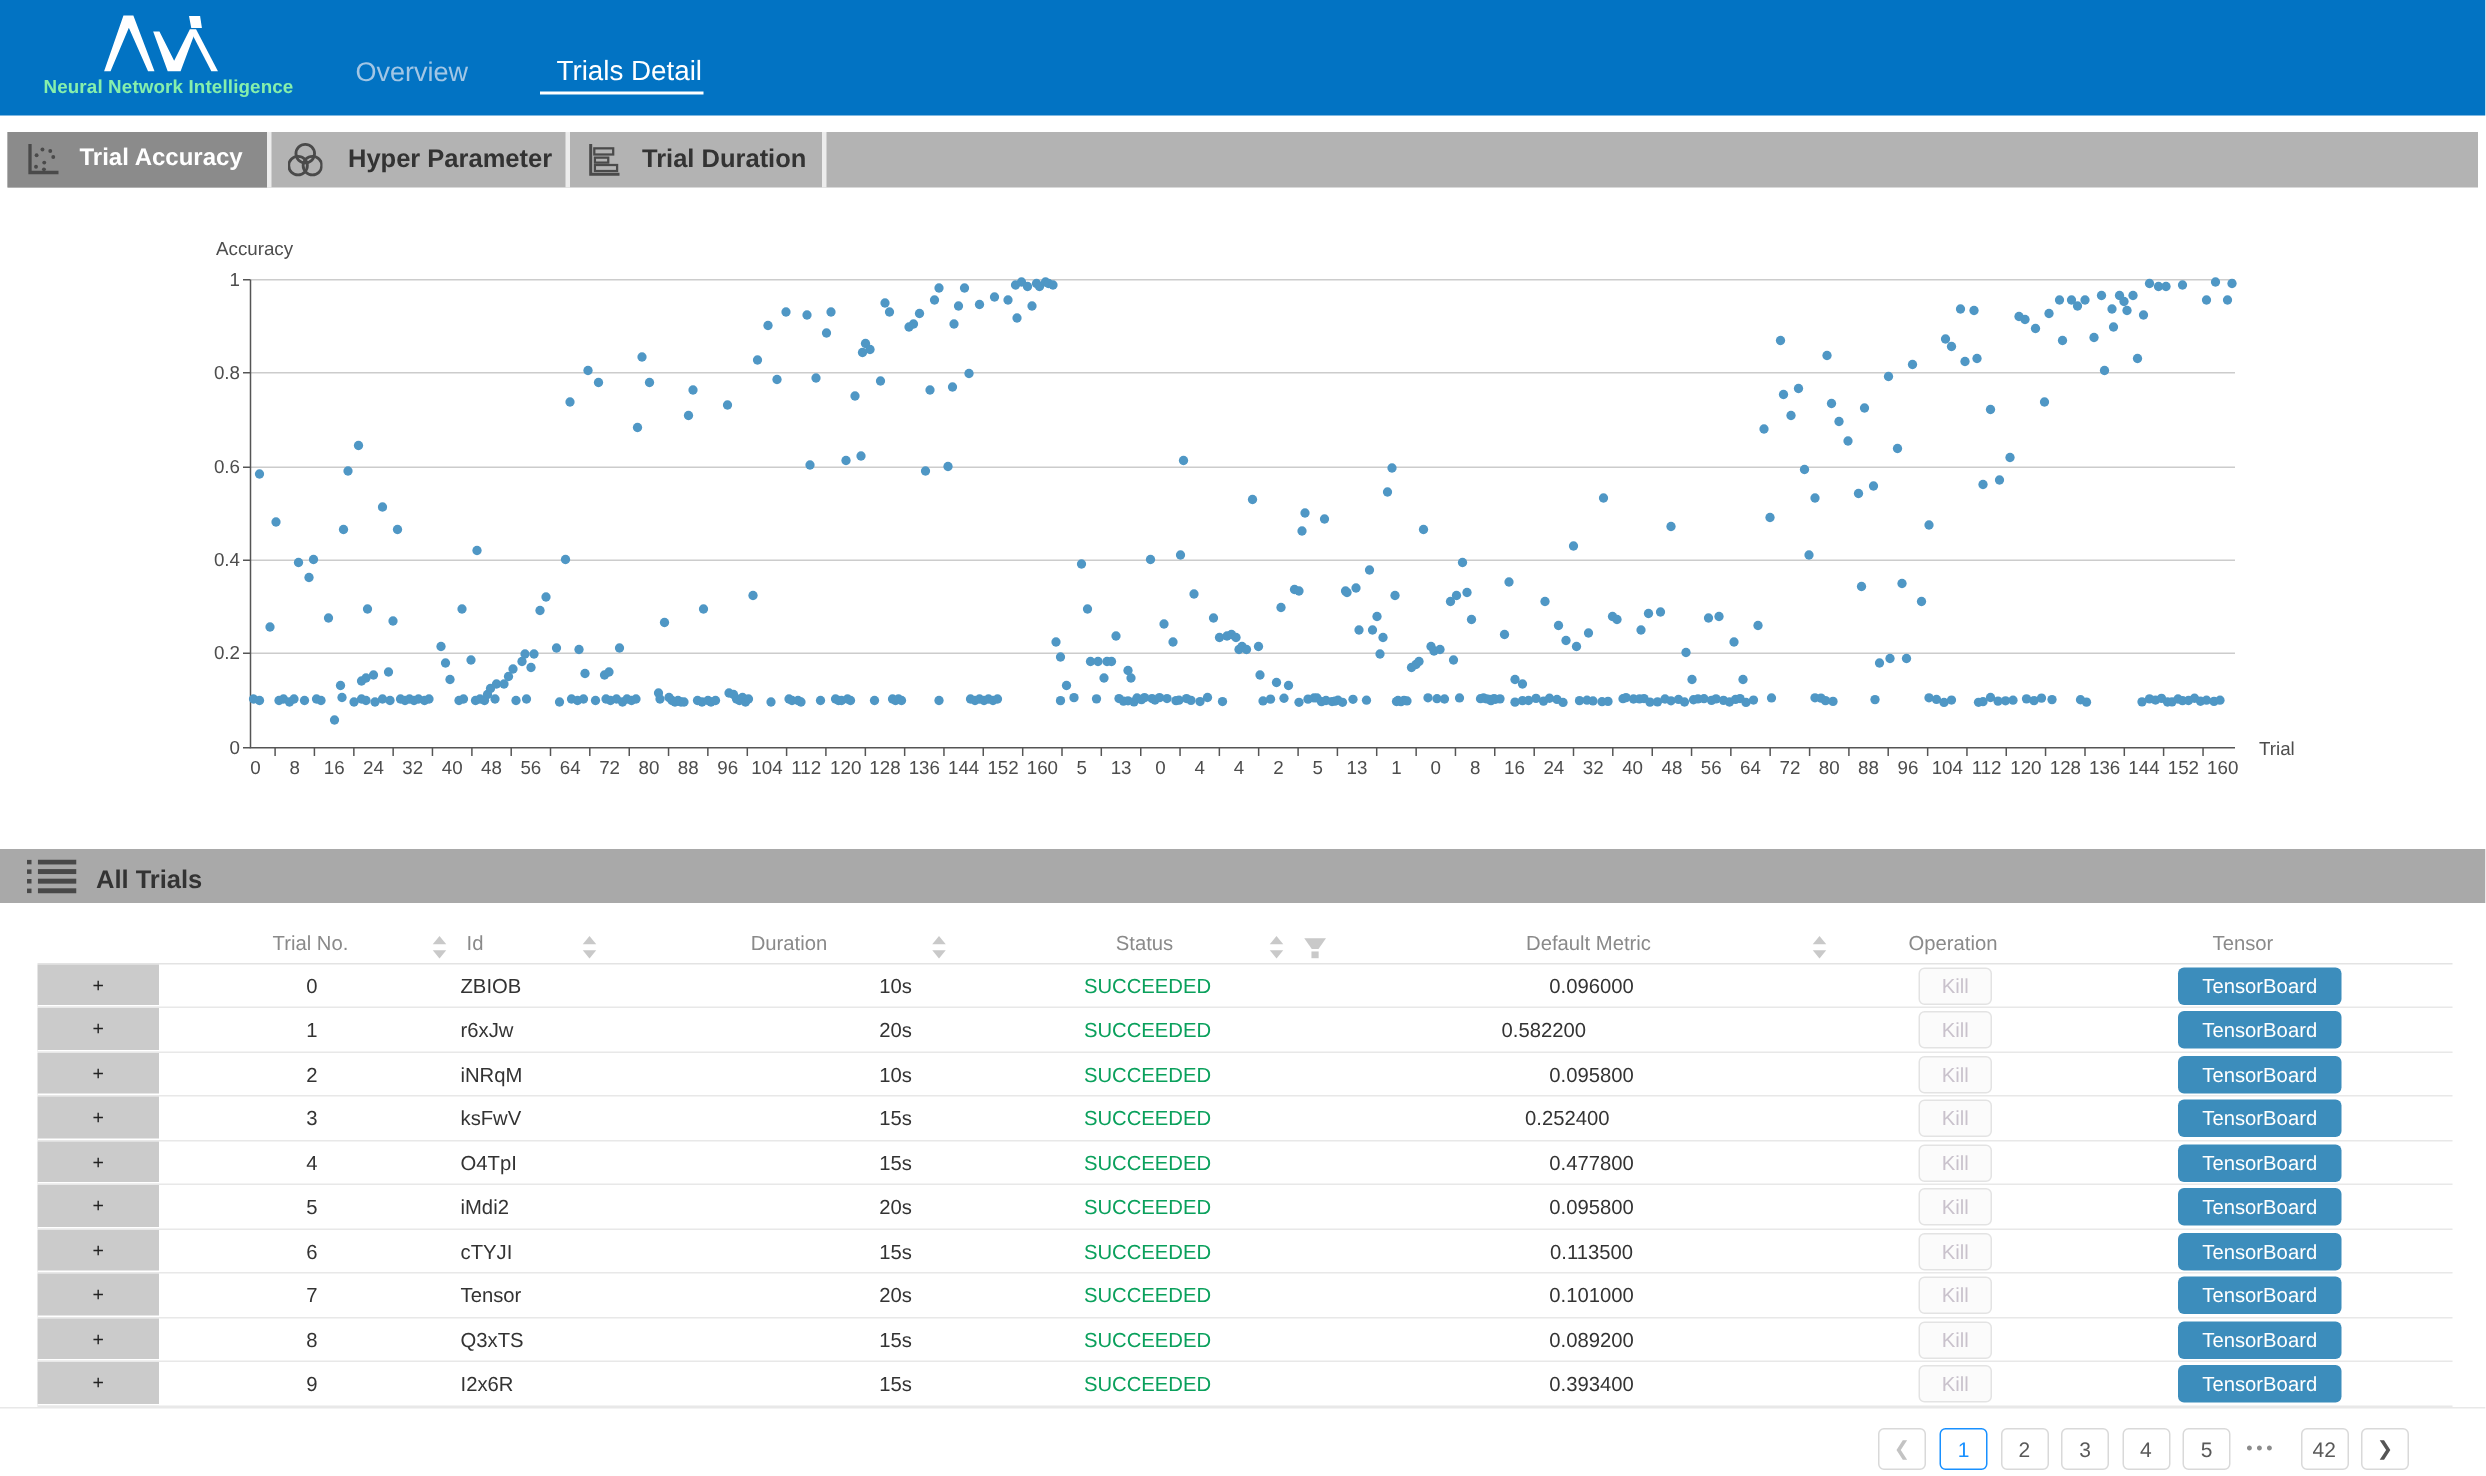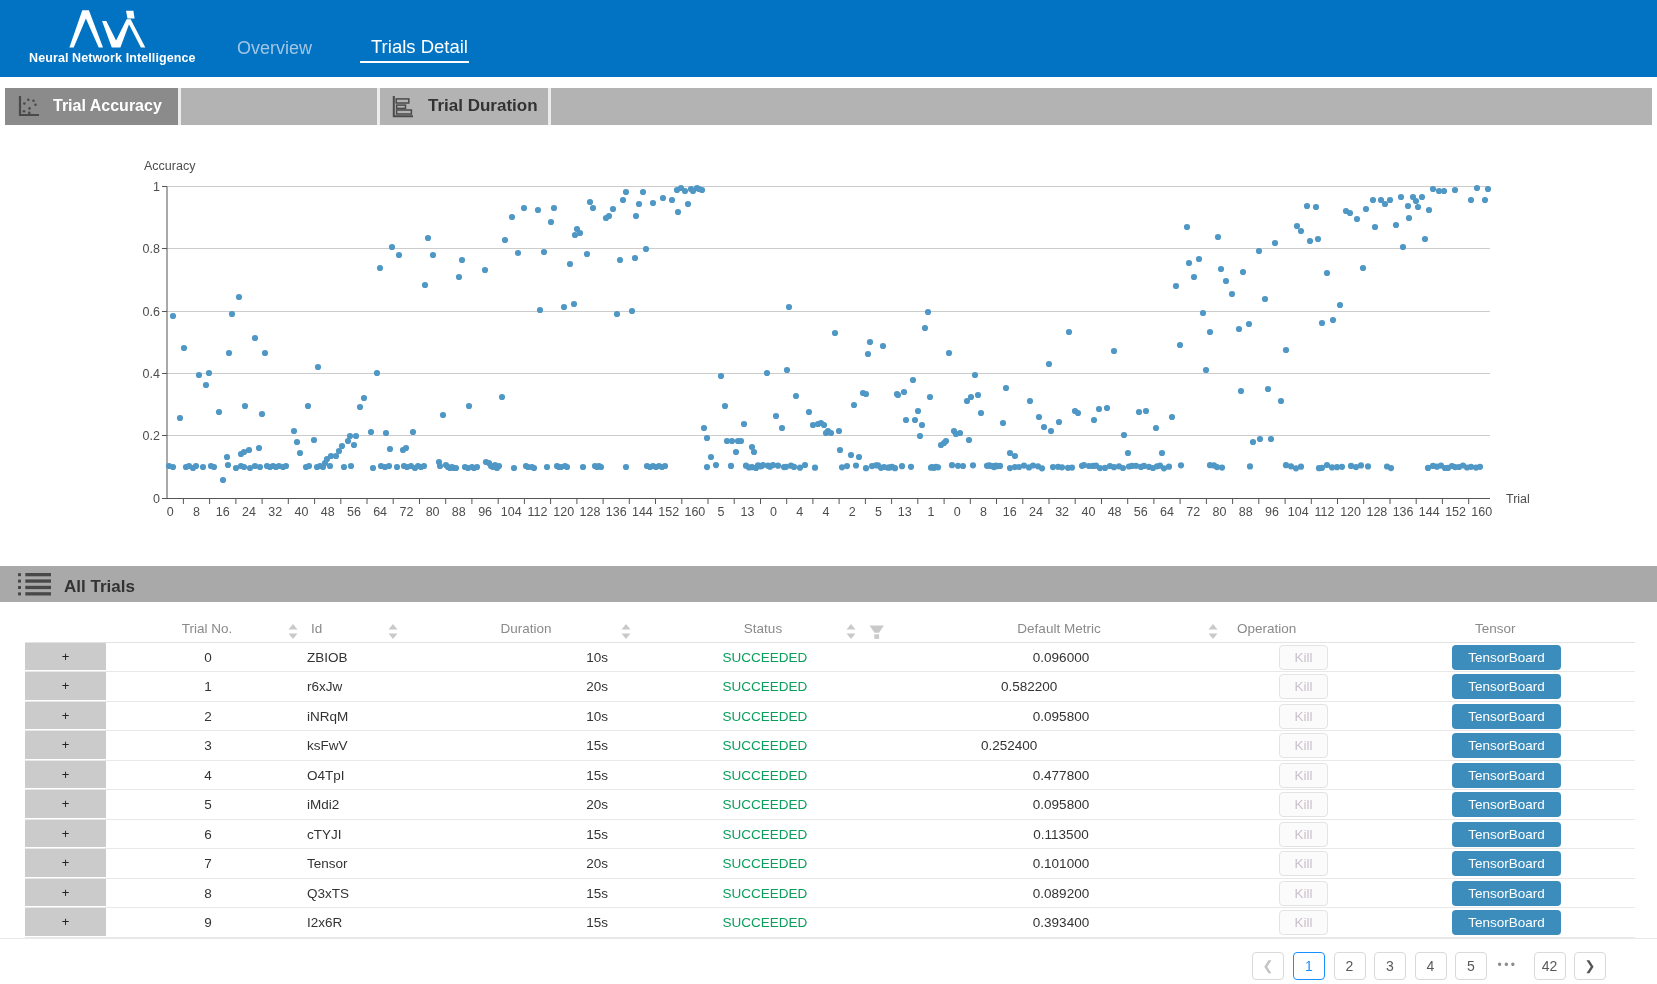--- a/index.html
+++ b/index.html
@@ -1,17 +1,17 @@
 <!DOCTYPE html>
 <html><head><meta charset="utf-8">
 <style>
 *{margin:0;padding:0;box-sizing:border-box;}
 html,body{width:1657px;height:984px;font-family:"Liberation Sans",sans-serif;background:#fff;overflow:hidden;position:relative;}
 .hdr{position:absolute;left:0;top:0;width:1657px;height:77px;background:#0273c3;}
-.brand{position:absolute;left:29px;top:51px;color:#ffffff;font-size:12.5px;font-weight:bold;letter-spacing:0.1px;}
+.brand{position:absolute;left:29px;top:51px;color:#86efac;font-size:12.5px;font-weight:bold;letter-spacing:0.1px;}
 .nav1{position:absolute;left:237px;top:38px;color:#a2c6e5;font-size:18px;}
 .nav2{position:absolute;left:371px;top:36px;color:#fff;font-size:18.5px;}
 .nav2u{position:absolute;left:360px;top:60.5px;width:109px;height:2.5px;background:#fff;}
 .tabs{position:absolute;left:5px;top:88px;width:1647px;height:37px;background:#b3b3b3;padding-left:18px;}
 .tab{position:absolute;top:0;height:37px;}
 .tab1{left:0;width:173px;background:#8b8b8b;}
 .tab2{left:176px;width:196px;}
 .tab3{left:374px;width:170px;}
 .tabdiv{position:absolute;top:0;width:2.5px;height:37px;background:#ededed;}
 .tabico{position:absolute;top:7px;}
@@ -61,20 +61,30 @@
             <circle cx="6.4" cy="8.5" r="1.3"></circle>
             <circle cx="17.5" cy="9.7" r="1.3"></circle>
             <circle cx="11.5" cy="13.4" r="1.3"></circle>
             <circle cx="6" cy="16.2" r="1.3"></circle>
             <circle cx="11.3" cy="17.9" r="1.3"></circle>
           </g>
         </svg></span>
       <span class="tabtxt" style="left:48px">Trial Accuracy</span>
     </div>
 <div class="tabdiv" style="left:173px"></div>
+<div class="tab tab2">
+      <span class="tabico" style="left:11px"><svg width="23" height="23" viewBox="0 0 23 23">
+          <g stroke="#4a4a4a" stroke-width="1.9" fill="none">
+            <circle cx="11.5" cy="7.4" r="6.2"></circle>
+            <circle cx="6.7" cy="15.4" r="6.2"></circle>
+            <circle cx="16.3" cy="15.4" r="6.2"></circle>
+          </g>
+        </svg></span>
+      <span class="tabtxt" style="left:51px">Hyper Parameter</span>
+    </div>
 <div class="tabdiv" style="left:372px"></div>
 <div class="tab tab3">
       <span class="tabico" style="left:13px"><svg width="23" height="23" viewBox="0 0 23 23">
           <g fill="none" stroke="#4a4a4a">
             <path d="M1.8,1 V21.2 H21" stroke-width="2"></path>
             <rect x="4.2" y="3.9" width="12.6" height="4.1" stroke-width="1.5"></rect>
             <rect x="4.6" y="10.1" width="8.9" height="3.3" stroke-width="1.5"></rect>
             <rect x="4.6" y="15" width="14.8" height="4" stroke-width="1.5"></rect>
           </g>
         </svg></span>
@@ -689,21 +699,21 @@
       </g>
     </svg>
     <div class="attxt">All Trials</div>
   </div>
 <div class="thead">
 <div class="th" style="left:129px;width:106px;text-align:center">Trial No.</div>
 <div class="th" style="left:286px">Id</div>
 <div class="th" style="left:451px;width:100px;text-align:center">Duration</div>
 <div class="th" style="left:672px;width:132px;text-align:center">Status</div>
 <div class="th" style="left:951px;width:166px;text-align:center">Default Metric</div>
-<div class="th" style="left:1212px;width:130px;text-align:left">Operation</div>
+<div class="th" style="left:1212px;width:130px;text-align:center">Operation</div>
 <div class="th" style="left:1450px;width:130px;text-align:left">Tensor</div>
 </div>
 <svg width="1657" height="984" viewBox="0 0 1657 984" style="position:absolute;left:0;top:0;pointer-events:none" xmlns="http://www.w3.org/2000/svg">
     <path d="M288.5,629.5 l4.5,-5.5 l4.5,5.5 z" fill="#c9c9c9"></path>
     <path d="M288.5,633.5 l4.5,5.5 l4.5,-5.5 z" fill="#c9c9c9"></path>
     <path d="M388.5,629.5 l4.5,-5.5 l4.5,5.5 z" fill="#c9c9c9"></path>
     <path d="M388.5,633.5 l4.5,5.5 l4.5,-5.5 z" fill="#c9c9c9"></path>
     <path d="M621.5,629.5 l4.5,-5.5 l4.5,5.5 z" fill="#c9c9c9"></path>
     <path d="M621.5,633.5 l4.5,5.5 l4.5,-5.5 z" fill="#c9c9c9"></path>
     <path d="M846.5,629.5 l4.5,-5.5 l4.5,5.5 z" fill="#c9c9c9"></path>
@@ -742,21 +752,21 @@
 <div class="cell" style="left:976px;width:120px;text-align:center">0.095800</div>
 <div class="killbtn">Kill</div>
 <div class="tbbtn">TensorBoard</div>
 </div>
 <div class="trow" style="top:731.0px">
 <div class="plus">+</div>
 <div class="cell" style="left:80px;width:206px;text-align:center">3</div>
 <div class="cell" style="left:282px;width:120px">ksFwV</div>
 <div class="cell" style="left:495px;width:88px;text-align:right">15s</div>
 <div class="cell succ" style="left:675px;width:130px;text-align:center">SUCCEEDED</div>
-<div class="cell" style="left:956px;width:120px;text-align:left">0.252400</div>
+<div class="cell" style="left:928px;width:120px;text-align:right">0.252400</div>
 <div class="killbtn">Kill</div>
 <div class="tbbtn">TensorBoard</div>
 </div>
 <div class="trow" style="top:760.5px">
 <div class="plus">+</div>
 <div class="cell" style="left:80px;width:206px;text-align:center">4</div>
 <div class="cell" style="left:282px;width:120px">O4TpI</div>
 <div class="cell" style="left:495px;width:88px;text-align:right">15s</div>
 <div class="cell succ" style="left:675px;width:130px;text-align:center">SUCCEEDED</div>
 <div class="cell" style="left:976px;width:120px;text-align:center">0.477800</div>

